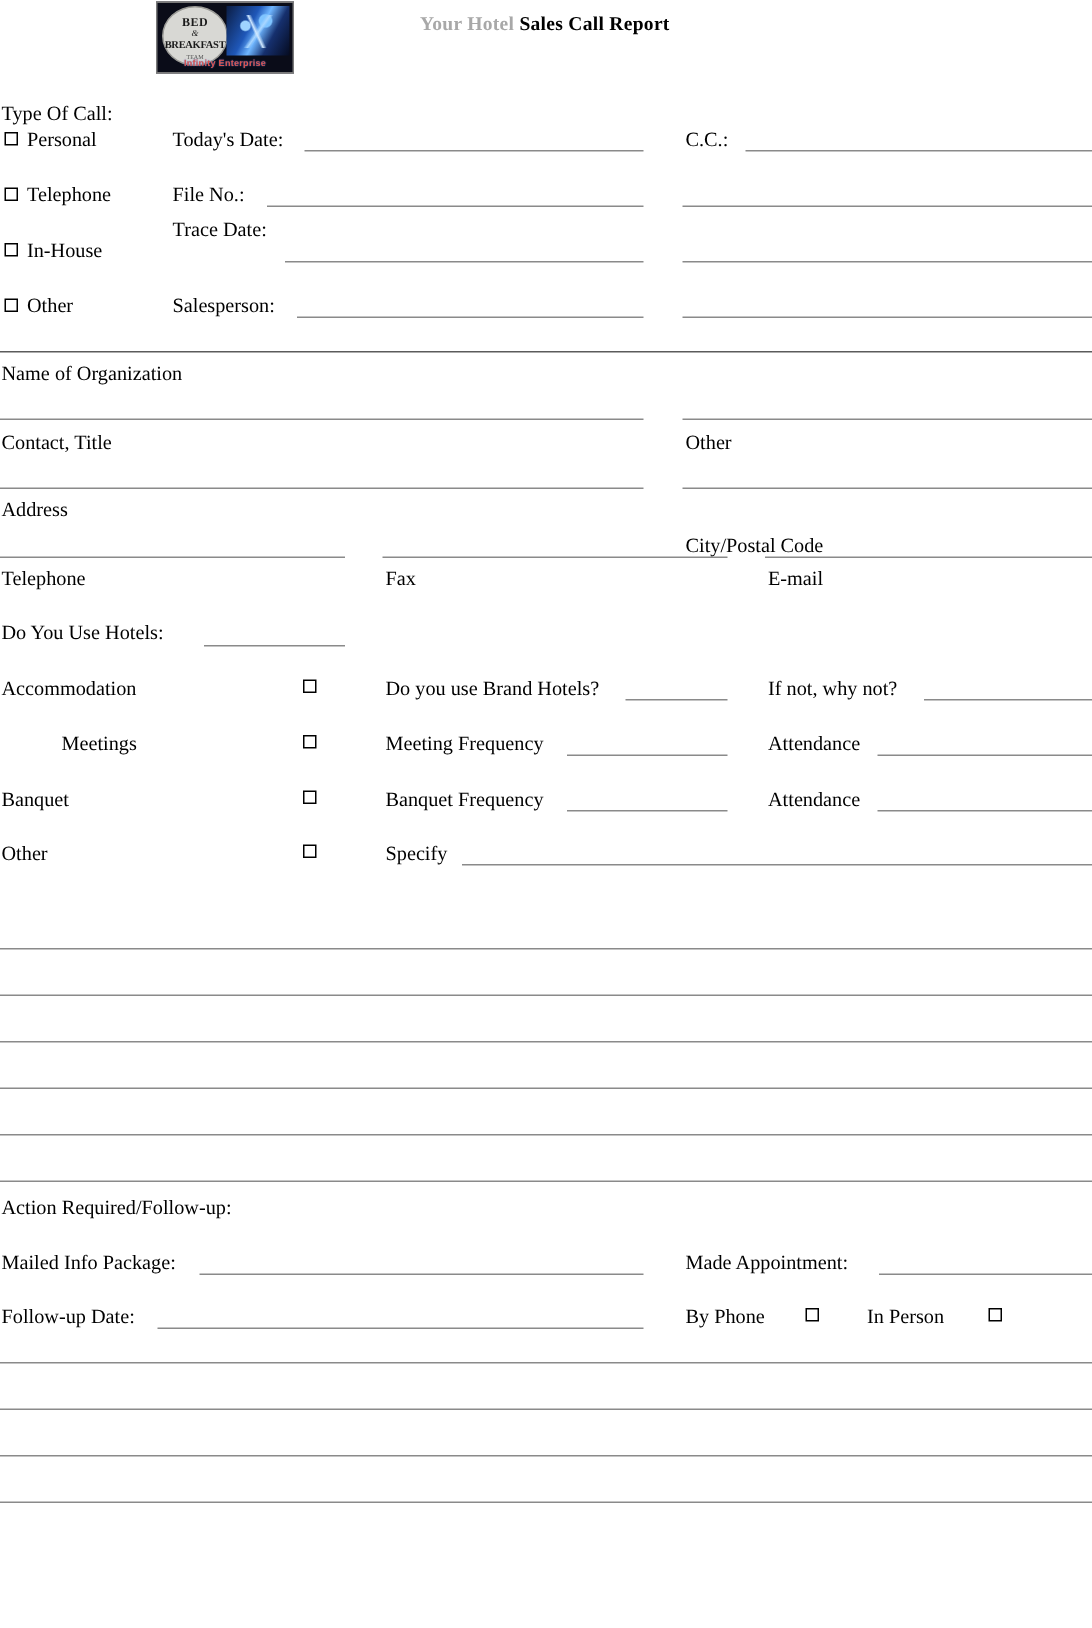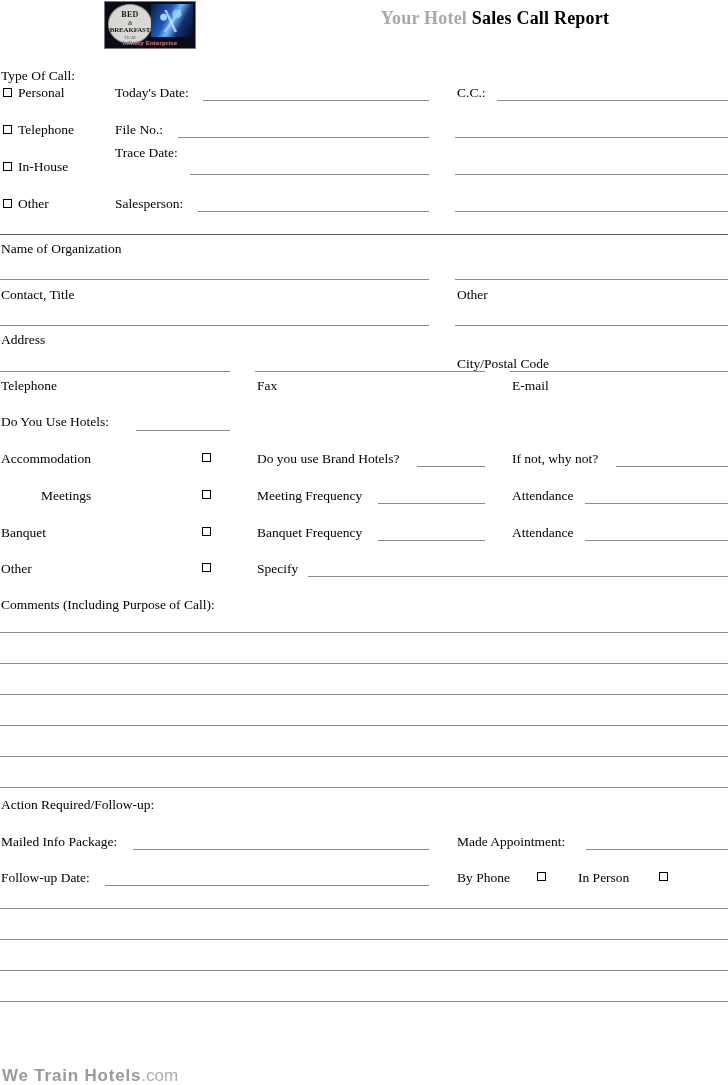--- a/index.html
+++ b/index.html
@@ -82,22 +82,22 @@
     font-weight: bold;
     font-family: "Liberation Sans", sans-serif;
     color: #e0544b;
     letter-spacing: .2px;
     text-shadow: 0 0 1px #3b6fd4;
   }
   .title {
     position: absolute;
     left: 280px; top: 8px;
     width: 430px;
-    text-align: center;
-    font-size: 18px;
+    text-align: left;
+    font-size: 13px;
     font-weight: bold;
     letter-spacing: .2px;
   }
   .title .brand { color: #a8a8a8; }
   .title .rest  { color: #000000; }
 
   
   .lbl {
     position: absolute;
     font-size: 13.5px;
@@ -219,21 +219,20 @@
   <div class="lbl" style="left:257px; top:525px;">Banquet Frequency</div>
   <div class="rule" style="left:378px; top:540px; width:107px;"></div>
   <div class="lbl" style="left:512px; top:525px;">Attendance</div>
   <div class="rule" style="left:585px; top:540px; width:143px;"></div>
 
   <div class="lbl" style="left:1px; top:561px;">Other</div>
   <div class="box" style="left:202px; top:563px;"></div>
   <div class="lbl" style="left:257px; top:561px;">Specify</div>
   <div class="rule" style="left:308px; top:576px; width:420px;"></div>
 
-  <div class="lbl" style="left:1px; top:597px;">Comments (Including Purpose of Call):</div>
   <div id="comment-lines">
       <div class="rule" style="left: 0px; width: 728px; top: 632px;"></div>
       <div class="rule" style="left: 0px; width: 728px; top: 663px;"></div>
       <div class="rule" style="left: 0px; width: 728px; top: 694px;"></div>
       <div class="rule" style="left: 0px; width: 728px; top: 725px;"></div>
       <div class="rule" style="left: 0px; width: 728px; top: 756px;"></div>
       <div class="rule" style="left: 0px; width: 728px; top: 787px;"></div>
     </div>
 
   <div class="lbl" style="left:1px; top:797px;">Action Required/Follow-up:</div>
@@ -252,17 +251,14 @@
   <div class="lbl" style="left:578px; top:870px;">In Person</div>
   <div class="box" style="left:659px; top:872px;"></div>
 
   <div id="trailing-lines">
       <div class="rule" style="left: 0px; width: 728px; top: 908px;"></div>
       <div class="rule" style="left: 0px; width: 728px; top: 939px;"></div>
       <div class="rule" style="left: 0px; width: 728px; top: 970px;"></div>
       <div class="rule" style="left: 0px; width: 728px; top: 1001px;"></div>
     </div>
 
-  <div style="position:absolute; left:2px; top:1066px; font-family:'Liberation Sans', sans-serif; font-size:17px; color:#9a9a9a;">
-    <span style="font-weight:bold; letter-spacing:.8px;">We Train Hotels</span><span style="font-weight:normal; color:#adadad;">.com</span>
-  </div>
 
 </div>
 
 </body></html>

